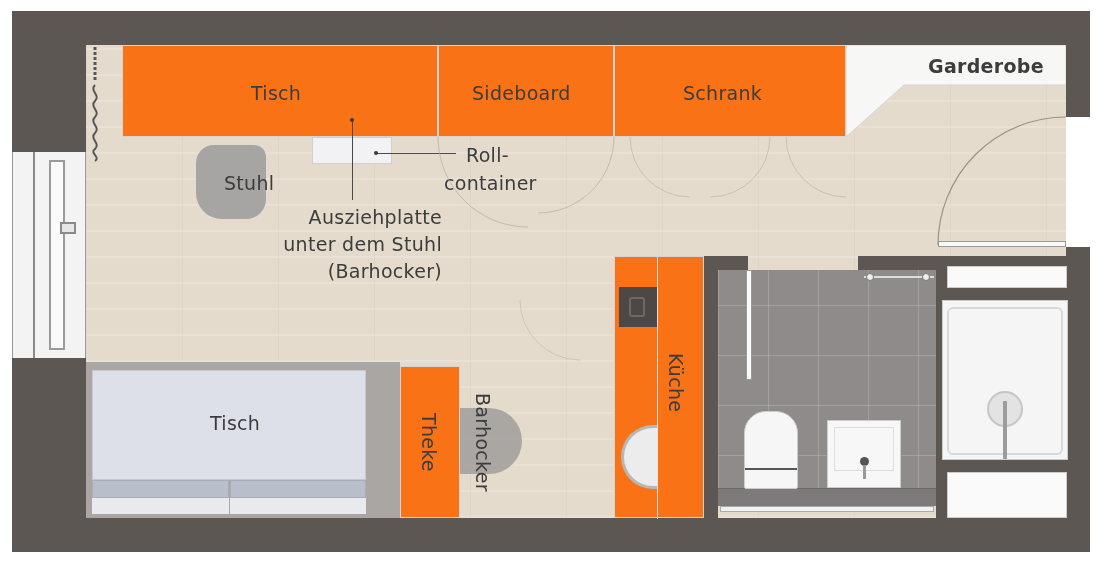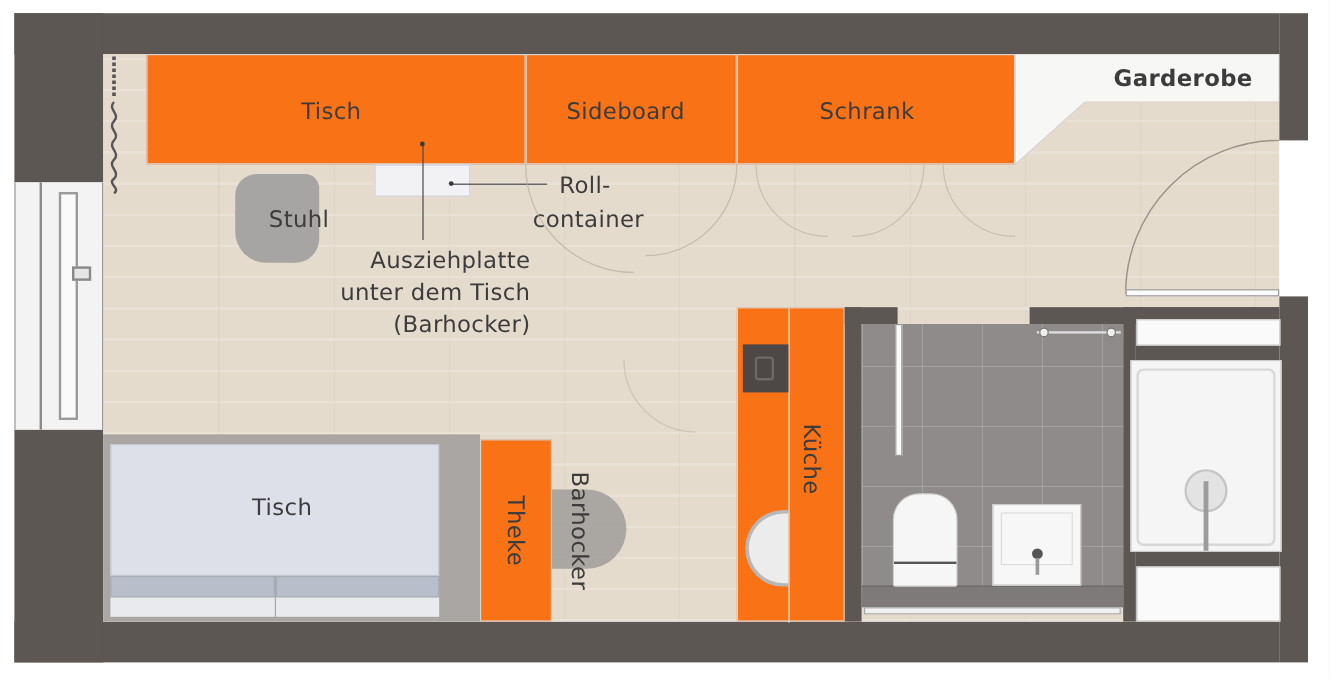--- a/index.html
+++ b/index.html
@@ -75,21 +75,21 @@
 <div class="abs leader" style="left:352px; top:120px; width:1px; height:80px;"></div>
 <div class="abs dot" style="left:350px; top:118px;"></div>
 <div class="abs leader" style="left:376px; top:153px; width:80px; height:1px;"></div>
 <div class="abs dot" style="left:374px; top:151px;"></div>
 
 <span class="abs label" style="left:466px; top:144px;">Roll-</span>
 <span class="abs label" style="left:444px; top:172px;">container</span>
 
 <div class="abs" style="left:262px; top:204px; width:180px; text-align:right;">
   <div class="label" style="line-height:27px;">Ausziehplatte</div>
-  <div class="label" style="line-height:27px;">unter dem Tisch</div>
+  <div class="label" style="line-height:27px;">unter dem Stuhl</div>
   <div class="label" style="line-height:27px;">(Barhocker)</div>
 </div>
 
 <svg class="abs" width="1108" height="566" style="left:0; top:0; pointer-events:none;">
   <path d="M438 137 A 90 90 0 0 0 528 227" stroke="#b8ada0" stroke-width="1" fill="none" opacity="0.7"></path>
   <path d="M614 137 A 76 76 0 0 1 538 213" stroke="#b8ada0" stroke-width="1" fill="none" opacity="0.7"></path>
   <path d="M630 137 A 60 60 0 0 0 690 197" stroke="#b8ada0" stroke-width="1" fill="none" opacity="0.6"></path>
   <path d="M770 137 A 60 60 0 0 1 710 197" stroke="#b8ada0" stroke-width="1" fill="none" opacity="0.6"></path>
   <path d="M786 137 A 60 60 0 0 0 846 197" stroke="#b8ada0" stroke-width="1" fill="none" opacity="0.6"></path>
 

